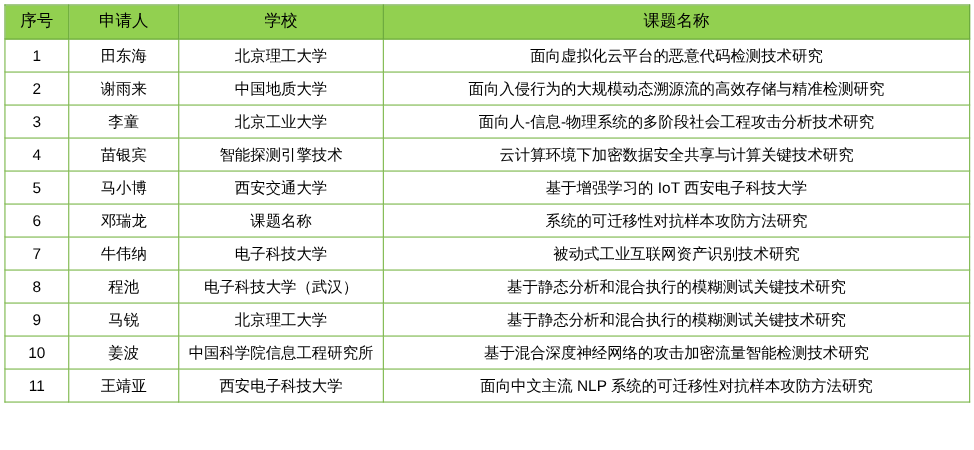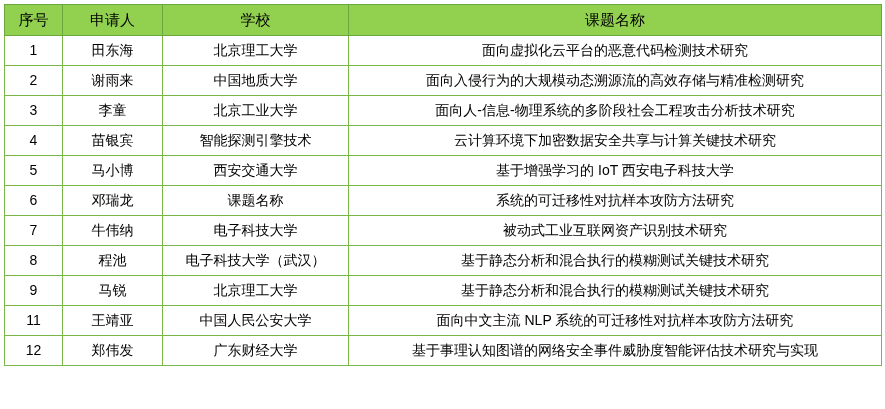--- a/index.html
+++ b/index.html
@@ -126,26 +126,26 @@
         <td class="school">电子科技大学（武汉）</td>
         <td class="topic">基于静态分析和混合执行的模糊测试关键技术研究</td>
       </tr>
       <tr>
         <td class="idx">9</td>
         <td class="name">马锐</td>
         <td class="school">北京理工大学</td>
         <td class="topic">基于静态分析和混合执行的模糊测试关键技术研究</td>
       </tr>
       <tr>
+        <td class="idx">10</td>
+        <td class="name">姜波</td>
+        <td class="school">中国科学院信息工程研究所</td>
+        <td class="topic">基于混合深度神经网络的攻击加密流量智能检测技术研究</td>
+      </tr>
+      <tr>
         <td class="idx">11</td>
         <td class="name">王靖亚</td>
-        <td class="school">中国人民公安大学</td>
+        <td class="school">西安电子科技大学</td>
         <td class="topic">面向中文主流 NLP 系统的可迁移性对抗样本攻防方法研究</td>
-      </tr>
-      <tr>
-        <td class="idx">12</td>
-        <td class="name">郑伟发</td>
-        <td class="school">广东财经大学</td>
-        <td class="topic">基于事理认知图谱的网络安全事件威胁度智能评估技术研究与实现</td>
       </tr>
     </tbody>
   </table>
 </div>
 
 </body></html>

